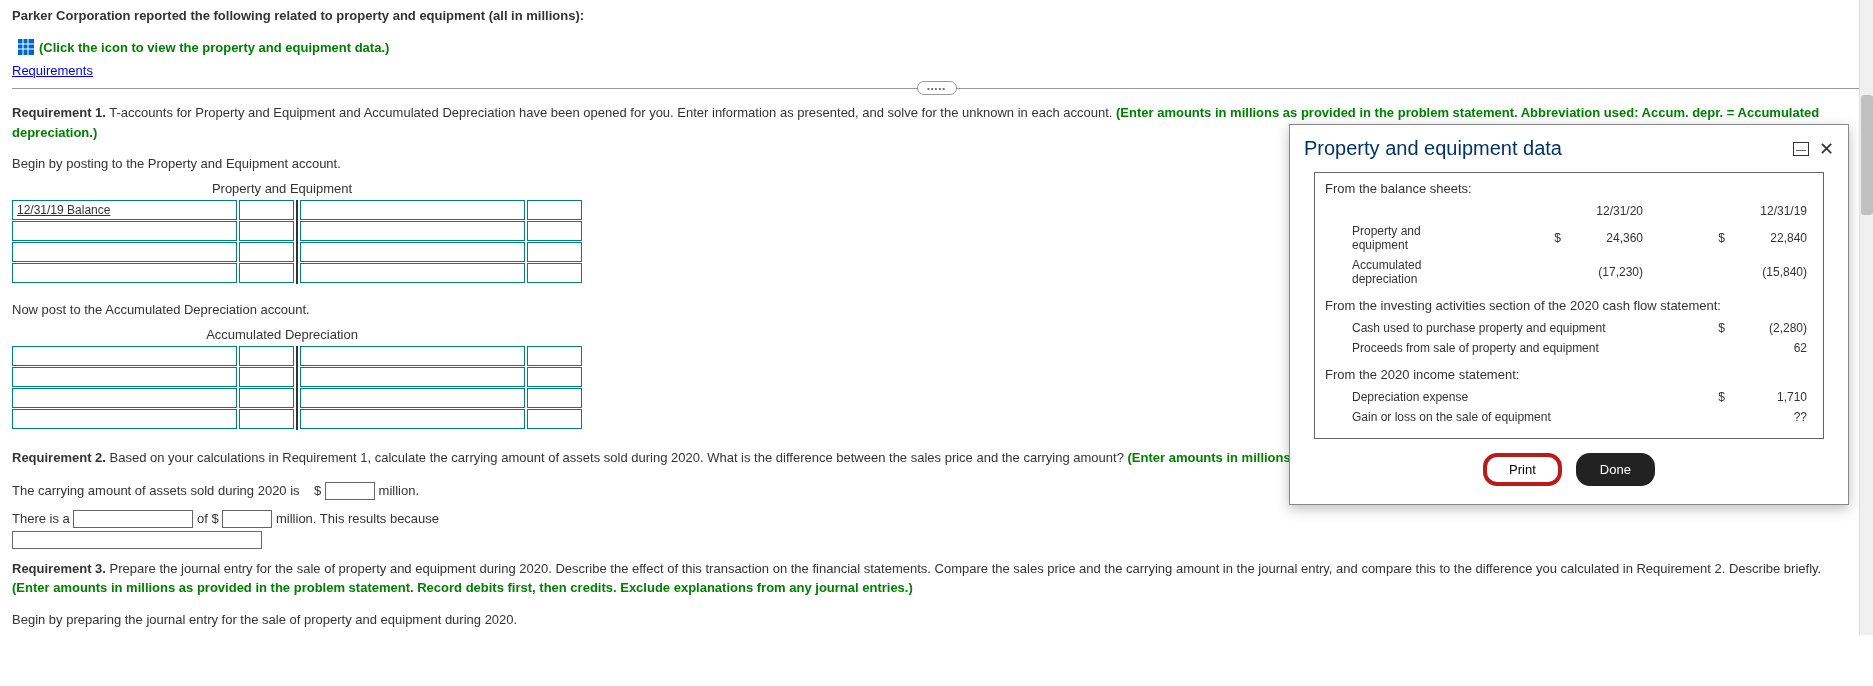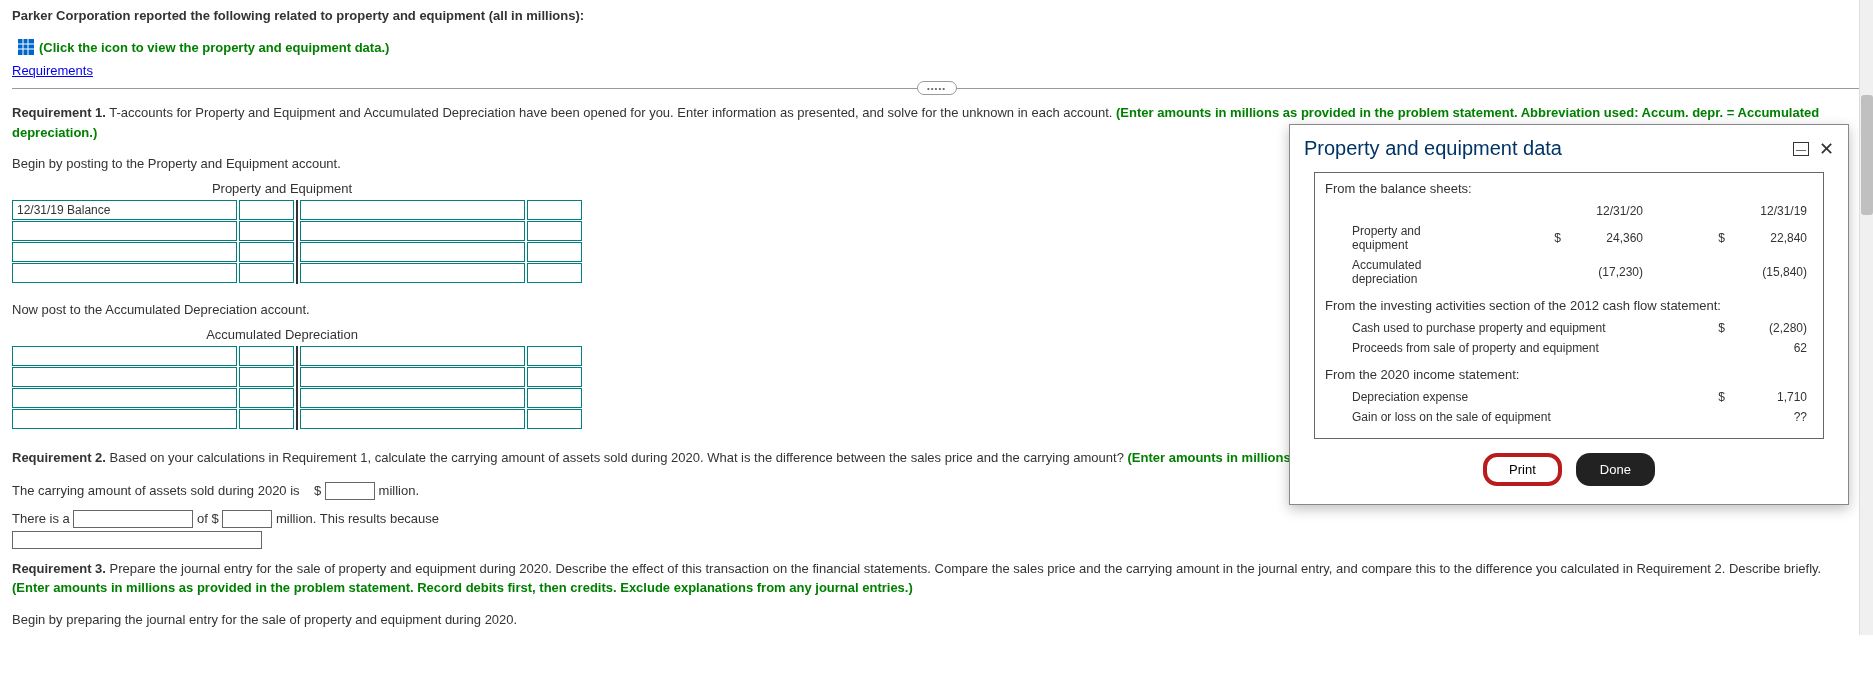--- a/index.html
+++ b/index.html
@@ -16,21 +16,21 @@
 .green-hint { color: #008000; font-weight: bold; }
 .t-account-wrap { margin: 10px 0 18px 0; }
 .t-title { text-align: center; width: 540px; margin-bottom: 4px; }
 .t-account { display: flex; }
 .t-col { display: flex; flex-direction: column; }
 .t-col.left { margin-right: 0; }
 .t-col.right { border-left: 2px solid #333; padding-left:2px;}
 .t-row { display: flex; margin-bottom: 1px; }
 .wide-input { width: 225px; height: 20px; border: 1px solid #008080; background:#fff; padding: 2px 4px; font-size:12px; margin-right:2px;}
 .narrow-input { width: 55px; height: 20px; border: 1px solid #008080; background:#fff; padding: 2px; font-size:12px; margin-right:2px;}
-.static-cell { width: 225px; height: 20px; border: 1px solid #008080; background:#fff; padding: 2px 4px; font-size:12px; margin-right:2px; display:flex; align-items:center;}
+.static-cell { width: 225px; height: 20px; border: 1px solid #008080; background:#fff; padding: 2px 4px; font-size:12px; margin-right:2px; display:flex; align-items:center;text-decoration:underline;}
 .inline-input { width: 50px; height: 18px; border:1px solid #666; font-size:12px; padding:0 2px;}
 .inline-input.wide { width: 120px; }
 .inline-input.xwide { width: 250px; }
 .sentence { margin: 10px 0; }
 .scrollbar { position: absolute; right: 0; top: 0; width: 14px; height: 100%; background: #f0f0f0; border-left:1px solid #ddd;}
 .scrollbar-thumb { position:absolute; top:95px; width:12px; left:1px; height:120px; background:#c0c0c0; border-radius:3px;}
 
 
 .popup { position: absolute; top: 124px; right: 24px; width: 560px; background: #fff; border: 1px solid #888; box-shadow: 0 4px 12px rgba(0,0,0,0.25); padding: 12px 14px 18px 14px; }
 .popup-header { display: flex; justify-content: space-between; margin-bottom: 12px;}
@@ -225,21 +225,21 @@
               <td class="label">Accumulated depreciation</td>
               <td></td>
               <td class="num">(17,230)</td>
               <td></td>
               <td class="num">(15,840)</td>
             </tr>
       </tbody>
         </table>
     </div>
     <div class="data-section">
-      <div class="data-section-title">From the investing activities section of the 2012 cash flow statement:</div>
+      <div class="data-section-title">From the investing activities section of the 2020 cash flow statement:</div>
       <table class="data-table">
         <tbody>
             <tr>
               <td class="label">Cash used to purchase property and equipment</td>
               <td class="num">$</td>
               <td class="num">(2,280)</td>
             </tr>
         <tr>
               <td class="label">Proceeds from sale of property and equipment</td>
               <td></td>

